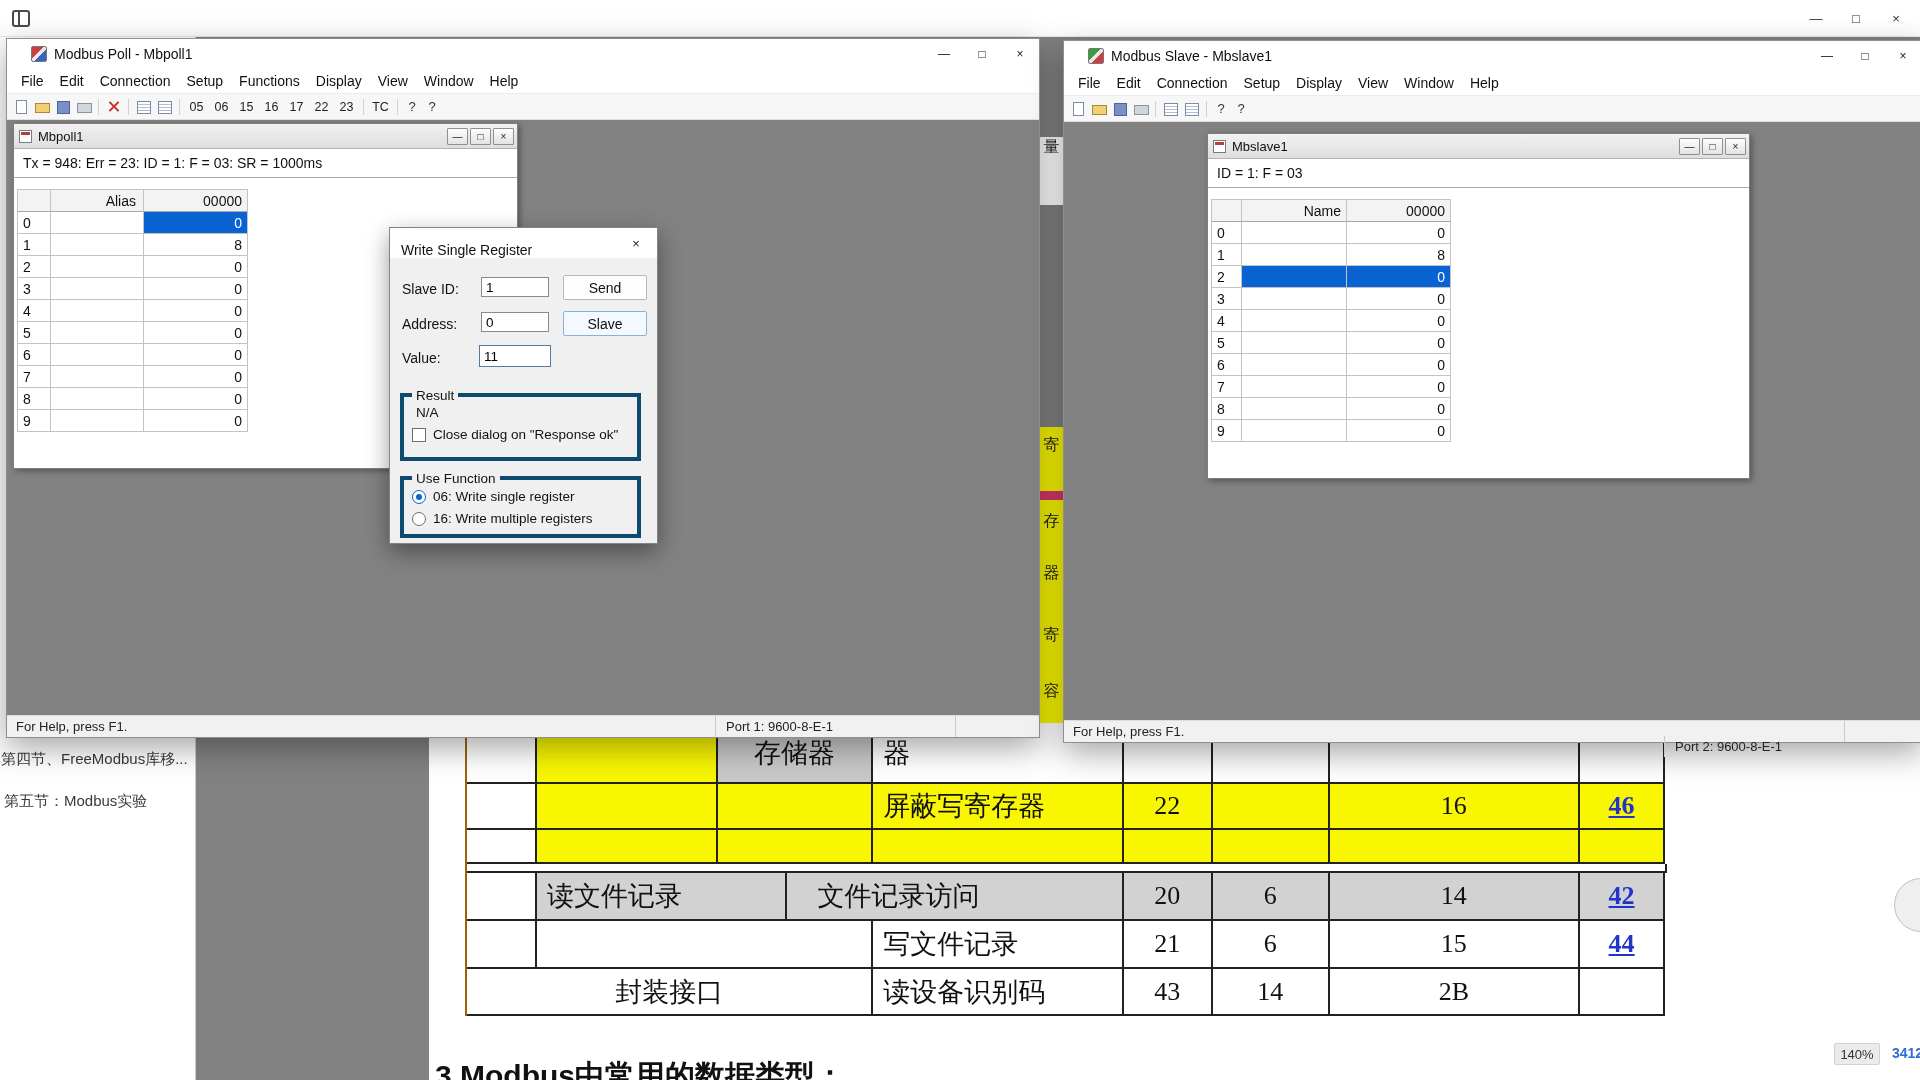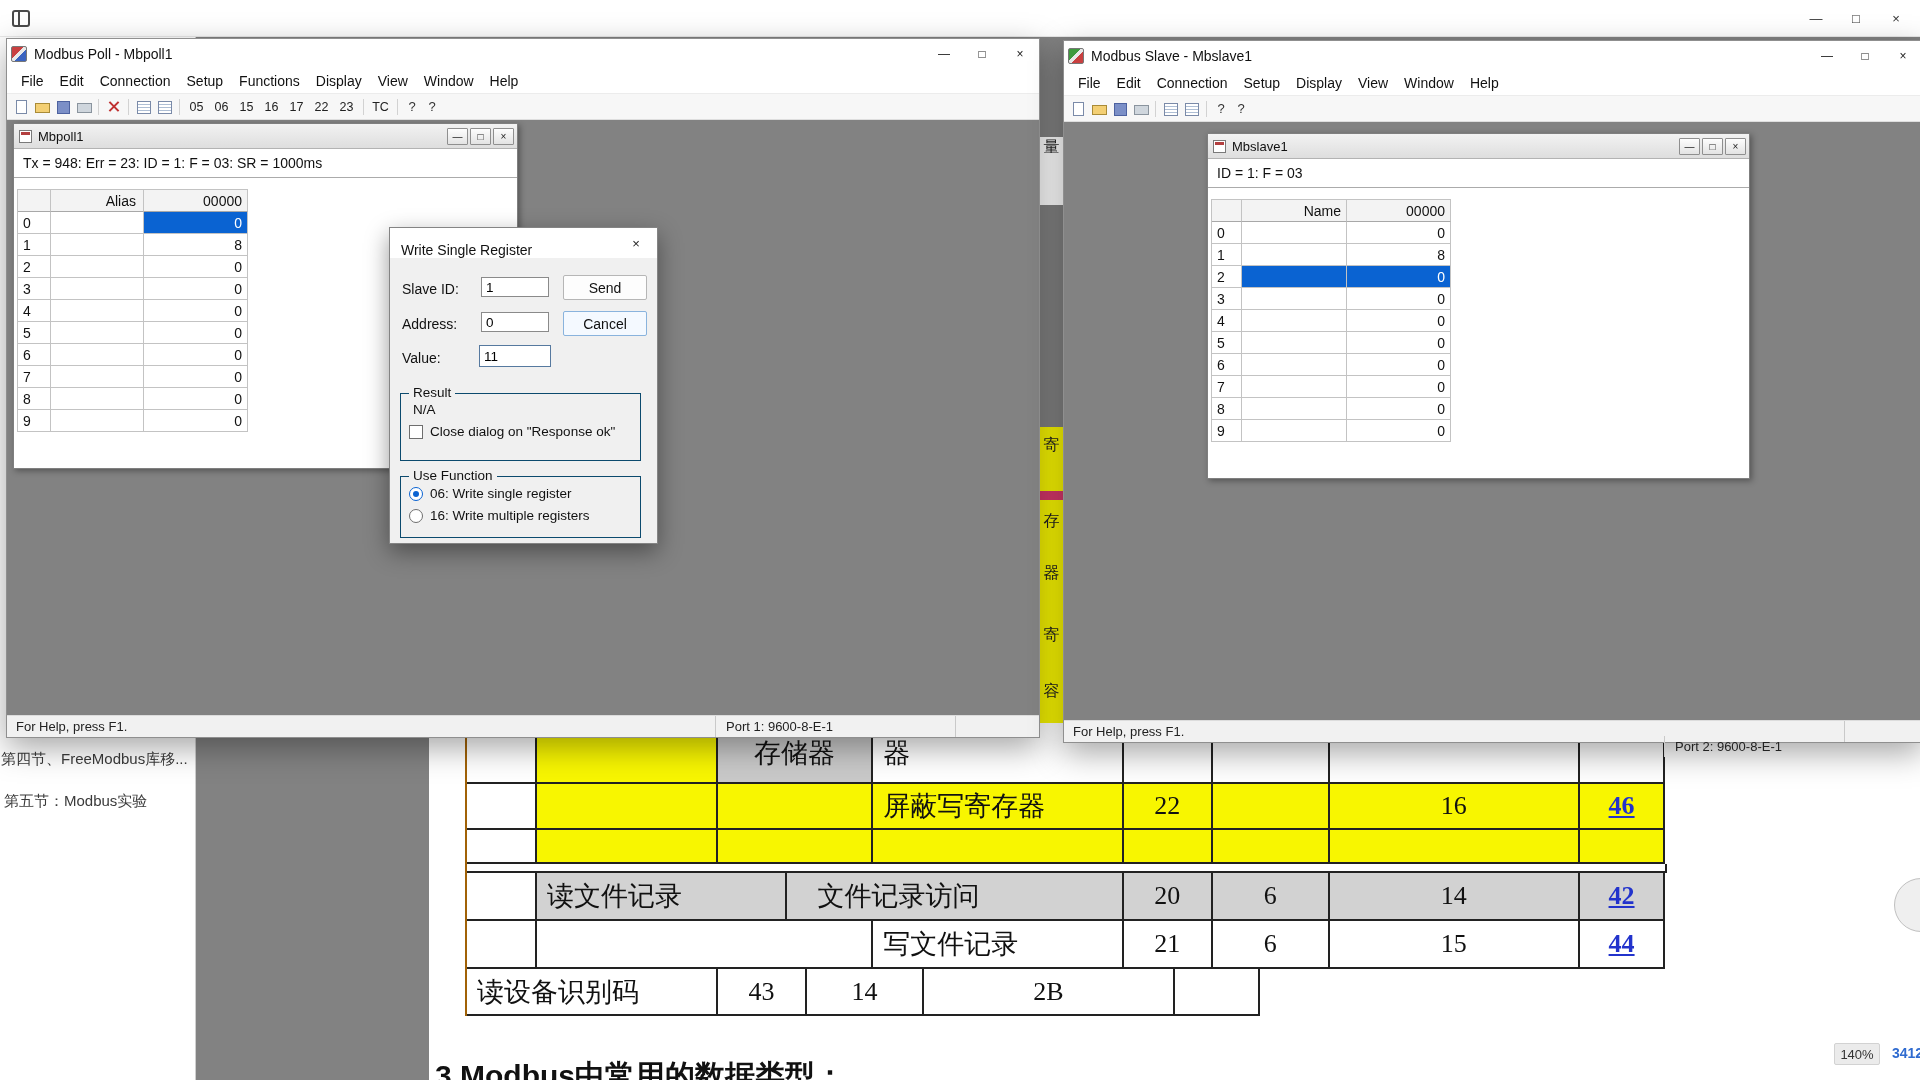--- a/index.html
+++ b/index.html
@@ -65,21 +65,21 @@
            white-space:nowrap; }
   .float-circle { position:absolute; left:1894px; top:841px; width:54px; height:54px; border-radius:50%;
            background:rgba(238,238,238,.92); border:1px solid #c0c0c0; }
 
   
   .win { position:absolute; background:#ffffff; border:1px solid #8f8f8f;
          box-shadow:0 10px 30px rgba(0,0,0,.35); z-index:10; }
   .win.poll { left:6px; top:38px; width:1034px; height:700px; }
   .win.slave { left:1063px; top:40px; width:860px; height:703px; }
 
-  .titlebar { height:30px; display:flex; align-items:center; padding-left:4px; gap:7px; background:#fff; }
+  .titlebar { height:30px; display:flex; align-items:center; padding-left:24px; gap:7px; background:#fff; }
   .appicon { width:16px; height:16px; border-radius:2px; border:1px solid #777; }
   .poll-icon { background:linear-gradient(135deg,#c94040 0 40%,#e8e8e8 40% 60%,#3a63c0 60% 100%); }
   .slave-icon { background:linear-gradient(135deg,#3f9a3f 0 40%,#e8e8e8 40% 60%,#c94040 60% 100%); }
   .wtitle { font-size:14px; color:#111; white-space:nowrap; }
   .ctl { margin-left:auto; display:flex; height:100%; }
   .cbtn { width:38px; display:flex; align-items:center; justify-content:center; font-size:12px; color:#222; }
 
   .menubar { height:25px; display:flex; align-items:center; border-bottom:1px solid #ececec; padding-left:6px; }
   .mitem { padding:0 8px; font-size:14px; color:#111; white-space:nowrap; }
 
@@ -152,21 +152,21 @@
   .l1 { left:12px; top:53px; } .l2 { left:12px; top:88px; } .l3 { left:12px; top:122px;text-align:center; }
   .din { position:absolute; height:20px; border:1px solid #8a8a8a; background:#fff; font-size:13.5px;
             padding:0 4px; font-family:inherit; }
   .i1 { left:91px; top:49px; width:68px; } .i2 { left:91px; top:84px; width:68px; }
   .i3 { left:89px; top:117px; width:72px; height:22px; border-color:#56799f; }
   .dbtn { position:absolute; width:84px; height:25px; background:#fdfdfd; border:1px solid #b6b6b6;
             border-radius:2px; display:flex; align-items:center; justify-content:center;
             font-size:14px; color:#111; }
   .send { left:173px; top:47px; }
   .cancel { left:173px; top:83px; border-color:#89b3dd; background:#f4f9ff; }
-  .dgroup { position:absolute; left:10px; width:241px; border:1px solid #0c4a6e; }
+  .dgroup { position:absolute; left:10px; width:241px; border:4px solid #0c4a6e; }
   .g1 { top:165px; height:68px; } .g2 { top:248px; height:62px; }
   .glegend { position:absolute; top:-9px; left:8px; background:#f0f0f0; padding:0 4px;
             font-size:13.5px; color:#111; }
   .gval { position:absolute; left:12px; top:8px; font-size:13.5px; color:#111; }
   .chkrow { position:absolute; left:8px; top:30px; display:flex; align-items:center; gap:7px; }
   .chk { width:14px; height:14px; background:#fff; border:1px solid #6e6e6e; }
   .chklbl { font-size:13.5px; color:#111; white-space:nowrap; }
   .radrow { position:absolute; left:8px; display:flex; align-items:center; gap:7px; }
   .rr1 { top:9px; } .rr2 { top:31px; }
   .rad { width:14px; height:14px; border-radius:50%; background:#fff; border:1px solid #6e6e6e; position:relative; }
@@ -249,20 +249,21 @@
           <div class="tc w23"></div>
           <div class="tc w4 cleft">写文件记录</div>
           <div class="tc w5 num">21</div>
           <div class="tc w6 num">6</div>
           <div class="tc w7 num">15</div>
           <div class="tc w8">
             <span class="tlink">44</span>
           </div>
         </div>
         <div class="trow r6">
+          <div class="tc w123">封装接口</div>
           <div class="tc w4 cleft">读设备识别码</div>
           <div class="tc w5 num">43</div>
           <div class="tc w6 num">14</div>
           <div class="tc w7 num">2B</div>
           <div class="tc w8"></div>
         </div>
       </div>
       <div class="doc-heading">3 Modbus中常用的数据类型：</div>
     </div>
 
@@ -523,21 +524,21 @@
   <div class="dialog">
     <div class="dtitle">
       <span>Write Single Register</span>
       <span class="dclose">×</span>
     </div>
     <span class="dl l1">Slave ID:</span>
     <input class="din i1" value="1" style="">
     <div class="dbtn send">Send</div>
     <span class="dl l2">Address:</span>
     <input class="din i2" value="0" style="">
-    <div class="dbtn cancel">Cancel</div>
+    <div class="dbtn cancel">Slave</div>
     <span class="dl l3">Value:</span>
     <input class="din i3" value="11" style="">
     <div class="dgroup g1">
       <span class="glegend">Result</span>
       <div class="gval">N/A</div>
       <div class="chkrow">
         <span class="chk"></span>
         <span class="chklbl">Close dialog on "Response ok"</span>
       </div>
     </div>

